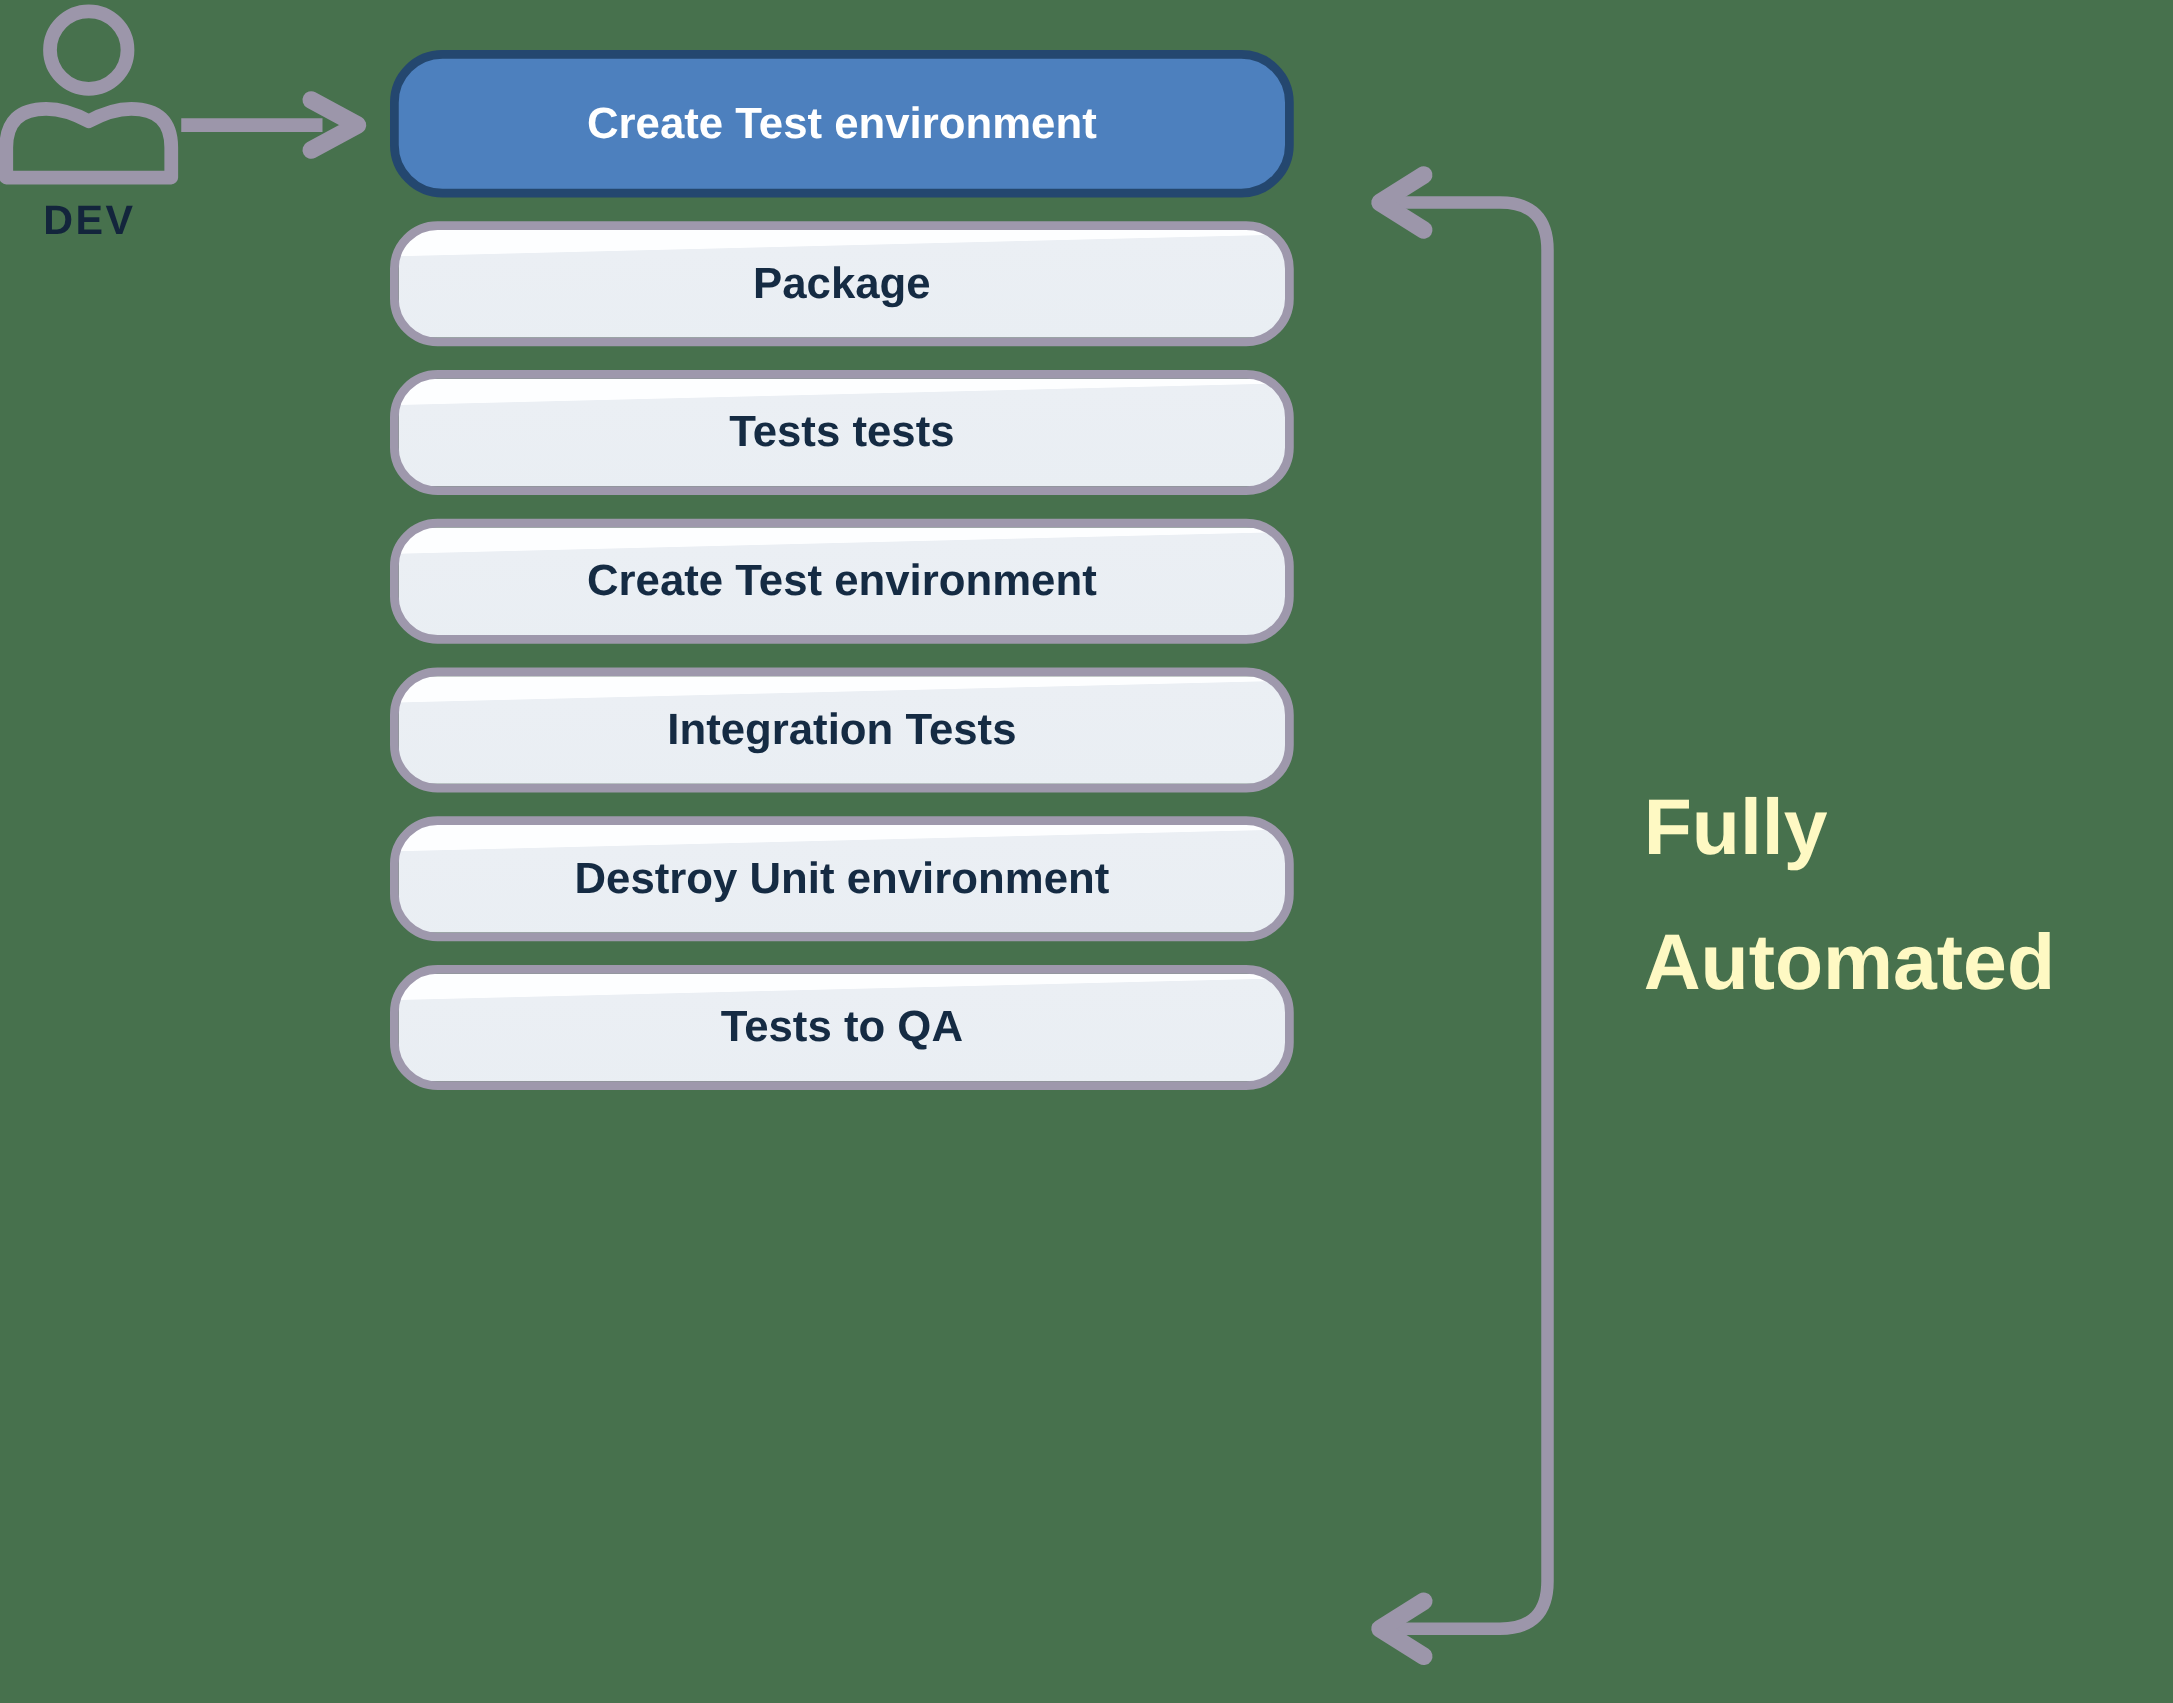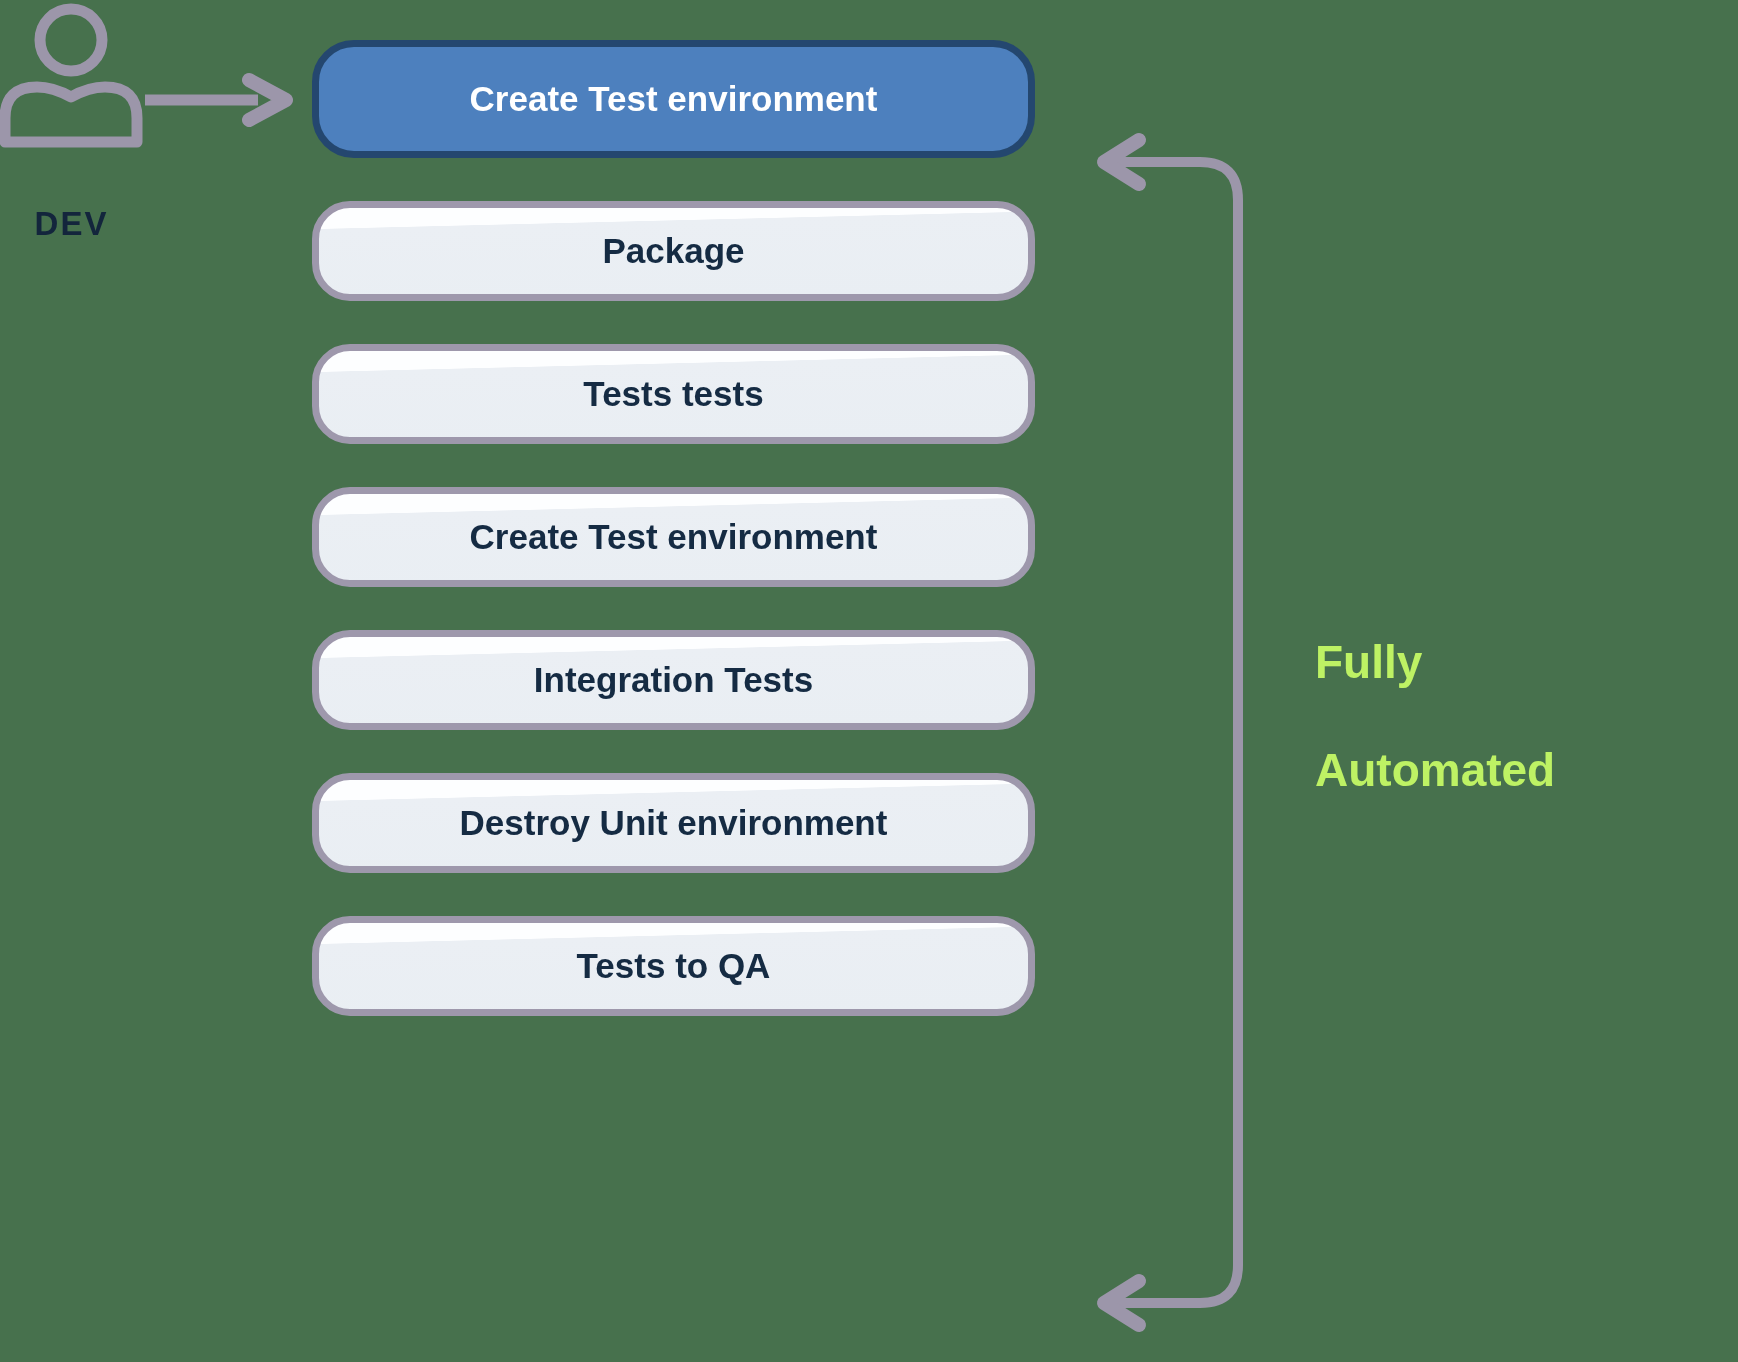--- a/index.html
+++ b/index.html
@@ -34,39 +34,38 @@
   .actor-label {
     position: absolute;
     left: 14px;
     top: 157px;
     width: 115px;
     text-align: center;
     font-size: 33px;
     font-weight: bold;
     letter-spacing: 2px;
     color: #13253C;
-    margin-top: 48px;
   }
   
   svg.connectors {
     position: absolute;
     left: 0;
     top: 0;
     width: 1738px;
     height: 1362px;
   }
   
   .pipeline {
     position: absolute;
     left: 312px;
     top: 40px;
     width: 723px;
     display: flex;
     flex-direction: column;
-    gap: 43px;
+    gap: 19px;
   }
   .step {
     box-sizing: border-box;
     height: 100px;
     border: 7px solid #9E98AC;
     border-radius: 38px;
     background: linear-gradient(178.6deg, #FDFEFF 20%, #EBEFF4 20.6%, #E9EEF3 100%);
     display: flex;
     align-items: center;
     justify-content: center;
@@ -79,23 +78,23 @@
     border: 7px solid #24476F;
     border-radius: 42px;
     background: #4D80BE;
     color: #FFFFFF;
   }
   
   .annotation {
     position: absolute;
     left: 1315px;
     top: 608px;
-    font-size: 46px;
+    font-size: 63px;
     font-weight: bold;
-    color: #bef264;
+    color: #fef9c3;
     line-height: 108px;
     white-space: nowrap;
   }
 </style>
 </head>
 <body>
 
 <div class="canvas">
 
   <div class="actor">

